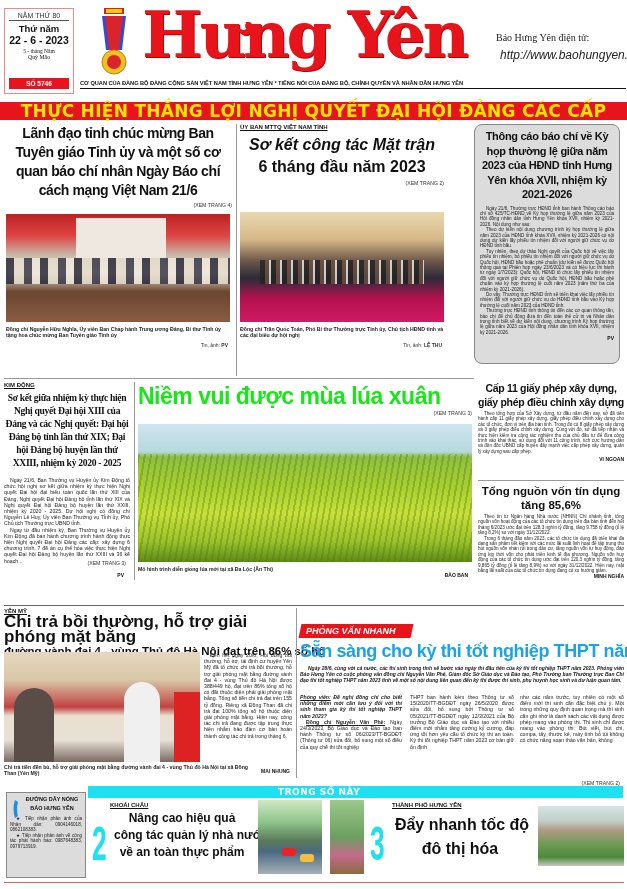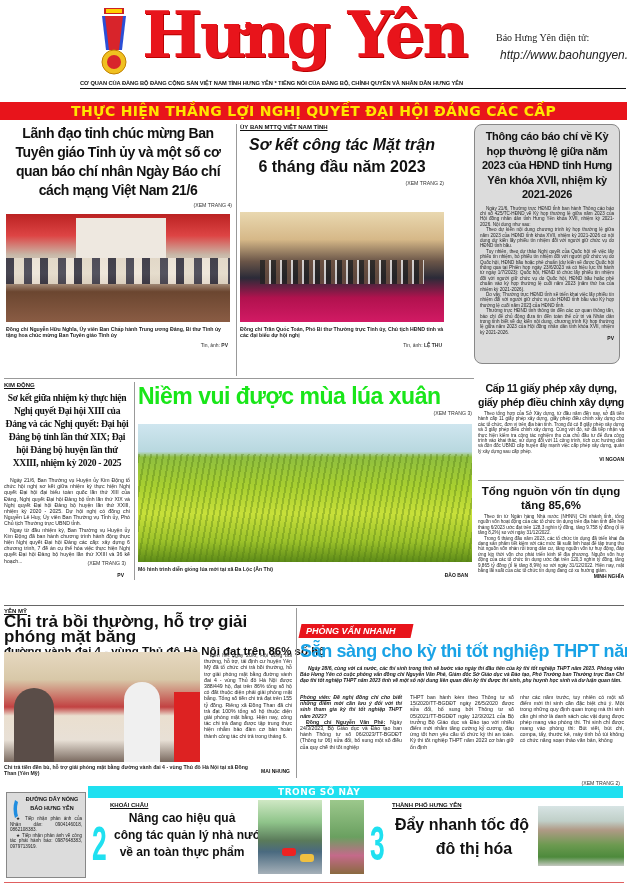--- a/index.html
+++ b/index.html
@@ -13,40 +13,48 @@
 .xem{font-size:5.2px;color:#333;text-align:right}
 .vline{position:absolute;background:#999;width:1px}
 .hline{position:absolute;background:#999;height:1px}
 .photo{position:absolute;overflow:hidden}
 </style>
 </head>
 <body>
 
 <div class="abs" style="left:0;top:0;width:627px;height:100px;">
 
+  <div class="abs" style="left:4px;top:8px;width:70px;height:86px;border:1px solid #e88;background:#fff;">
+    <div style="font-size:7px;text-align:center;margin-top:3px;color:#333;border-bottom:1px solid #555;margin-left:4px;margin-right:4px;padding-bottom:1px;">NĂM THỨ 80</div>
+    <div style="font-size:9.5px;font-weight:bold;text-align:center;margin-top:2px;">Thứ năm</div>
+    <div style="font-size:10.5px;font-weight:bold;text-align:center;">22 - 6 - 2023</div>
+    <div style="font-family:'Liberation Serif',serif;font-size:5.5px;text-align:center;margin-top:2px;">5 - tháng Năm</div>
+    <div style="font-family:'Liberation Serif',serif;font-size:5.8px;text-align:center;">Quý Mão</div>
+    <div style="position:absolute;left:4px;right:4px;bottom:4px;height:11px;background:#e8141b;color:#fff;font-size:6.5px;font-weight:bold;text-align:center;line-height:11px;">SỐ 5746</div>
+  </div>
 
   <div class="abs" style="left:96px;top:8px;width:36px;height:68px;">
     <svg width="36" height="68" viewBox="0 0 36 68">
       <rect x="8" y="0" width="20" height="6" fill="#c22"></rect>
       <rect x="10" y="1" width="16" height="4" fill="#ffd000"></rect>
       <polygon points="6,8 30,8 26,42 10,42" fill="#2b4fd6"></polygon>
       <polygon points="9,8 27,8 23,42 13,42" fill="#d8242b"></polygon>
       <circle cx="18" cy="54" r="12" fill="#f0c020" stroke="#c08000" stroke-width="1"></circle>
       <circle cx="18" cy="54" r="7" fill="#d8242b"></circle>
     </svg>
   </div>
 
   <div class="abs" style="left:142px;top:-6px;width:360px;height:82px;font-family:'DejaVu Serif',serif;font-weight:bold;font-size:64px;color:#e8141b;letter-spacing:-3px;line-height:82px;text-shadow:1px 1px 0 #b00;">Hưng Yên</div>
   <div class="abs" style="left:496px;top:32px;font-family:'Liberation Serif',serif;font-size:10px;color:#222;">Báo Hưng Yên điện tử:</div>
   <div class="abs" style="left:500px;top:48px;font-size:12px;font-style:italic;color:#222;">http://www.baohungyen.vn</div>
   <div class="abs" style="left:80px;top:80px;width:546px;font-size:5.7px;font-weight:bold;color:#111;white-space:nowrap;letter-spacing:-0.05px;border-bottom:1.5px solid #111;padding-bottom:2px;">CƠ QUAN CỦA ĐẢNG BỘ ĐẢNG CỘNG SẢN VIỆT NAM TỈNH HƯNG YÊN * TIẾNG NÓI CỦA ĐẢNG BỘ, CHÍNH QUYỀN VÀ NHÂN DÂN HƯNG YÊN</div>
 </div>
 
 <div class="abs" style="left:0;top:102px;width:627px;height:18px;background:#e8141b;text-align:center;">
-  <span style="font-family:'DejaVu Sans',sans-serif;font-weight:bold;font-size:14px;line-height:18px;color:#ffe600;letter-spacing:0.3px;">THỰC HIỆN THẮNG LỢI NGHỊ QUYẾT ĐẠI HỘI ĐẢNG CÁC CẤP</span>
+  <span style="font-family:'DejaVu Sans',sans-serif;font-weight:bold;font-size:17px;line-height:18px;color:#ffe600;letter-spacing:0.3px;">THỰC HIỆN THẮNG LỢI NGHỊ QUYẾT ĐẠI HỘI ĐẢNG CÁC CẤP</span>
 </div>
 
 <div class="abs" style="left:4px;top:124px;width:228px;height:252px;">
   <div class="cond" style="font-size:14px;line-height:19px;text-align:center;letter-spacing:-0.4px;">Lãnh đạo tỉnh chúc mừng Ban Tuyên giáo Tỉnh ủy và một số cơ quan báo chí nhân Ngày Báo chí cách mạng Việt Nam 21/6</div>
   <div class="xem" style="margin-top:2px;">(XEM TRANG 4)</div>
   <div class="photo" style="left:2px;top:90px;width:224px;height:108px;background:linear-gradient(180deg,#b22 0%,#d44 20%,#c8b8a8 38%,#e9e1d3 55%,#6b4630 72%,#8a5c44 100%);">
     <div style="position:absolute;left:70px;top:4px;width:90px;height:40px;background:#eee8e0;"></div>
     <div style="position:absolute;left:0;top:44px;width:224px;height:26px;background:repeating-linear-gradient(90deg,#2a2a3a 0 8px,#e5dccc 8px 18px,#3a3a4a 18px 26px,#f0e8dc 26px 34px);opacity:0.85"></div>
   </div>
   <div class="caption" style="position:absolute;top:202px;left:2px;width:224px;">Đồng chí Nguyễn Hữu Nghĩa, Ủy viên Ban Chấp hành Trung ương Đảng, Bí thư Tỉnh ủy tặng hoa chúc mừng Ban Tuyên giáo Tỉnh ủy</div>
@@ -192,17 +200,17 @@
     <div style="position:absolute;left:24px;top:48px;width:14px;height:8px;background:#e22;border-radius:3px;"></div>
     <div style="position:absolute;left:42px;top:54px;width:14px;height:8px;background:#f0c040;border-radius:3px;"></div>
   </div>
 </div>
 
 <div class="abs" style="left:330px;top:800px;width:294px;height:80px;">
   <div class="photo" style="left:0;top:0;width:34px;height:74px;background:linear-gradient(180deg,#9cc88c 0%,#6aa060 50%,#c46a8a 75%,#8a6a40 100%);"></div>
   <div style="position:absolute;left:40px;top:16px;font-family:'Liberation Sans',sans-serif;font-weight:bold;font-size:48px;color:#1fe0f0;line-height:56px;transform:scaleX(0.55);transform-origin:left;">3</div>
   <div class="section-label" style="position:absolute;left:62px;top:2px;">THÀNH PHỐ HƯNG YÊN</div>
   <div class="cond" style="position:absolute;left:62px;top:14px;width:140px;text-align:center;font-size:16px;line-height:22px;">Đẩy nhanh tốc độ</div>
-  <div class="cond" style="position:absolute;left:74px;top:38px;width:140px;text-align:center;font-size:16px;line-height:22px;">đô thị hóa</div>
+  <div class="cond" style="position:absolute;left:60px;top:38px;width:140px;text-align:center;font-size:16px;line-height:22px;">đô thị hóa</div>
   <div class="photo" style="left:208px;top:6px;width:86px;height:60px;background:linear-gradient(180deg,#d7e4e4 0%,#c0cfc8 25%,#b09a86 40%,#6c9a50 65%,#4d8a3c 85%,#c4c8c0 100%);"></div>
 </div>
 
 <div class="hline" style="left:4px;top:882px;width:620px;background:#e06060;"></div>
 
 </body></html>

